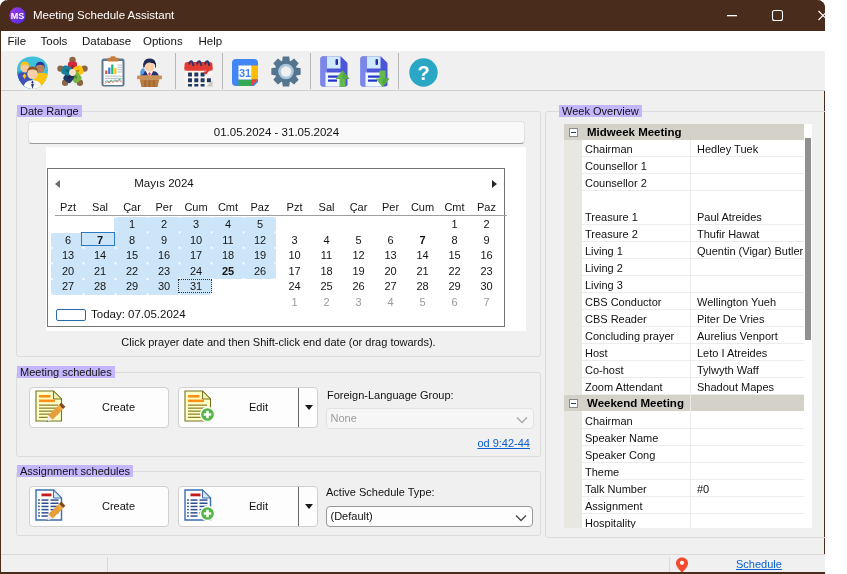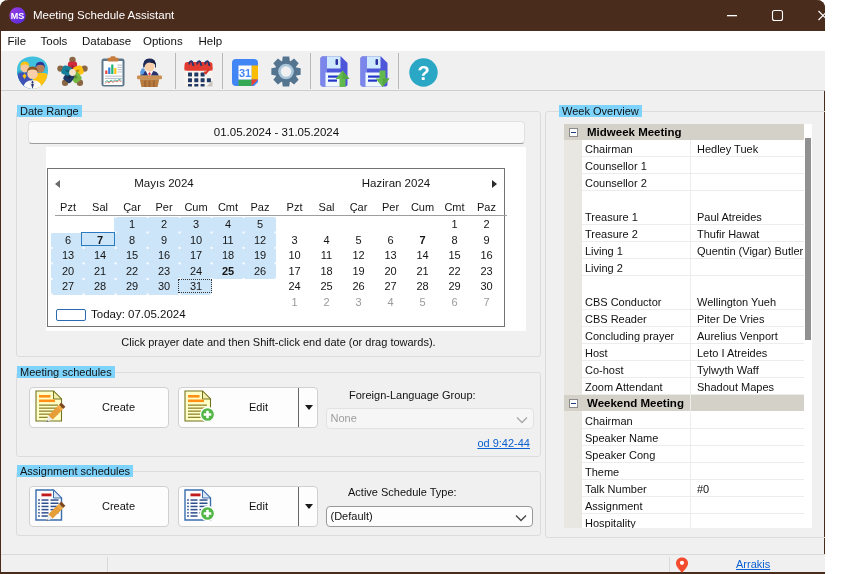--- a/index.html
+++ b/index.html
@@ -13,23 +13,23 @@
   #title-text { position:absolute; left:33px; top:9px; font-size:11.5px; color:#fff; }
   
   #menubar { position:absolute; left:1px; top:31px; width:845px; height:20px; background:#fff; }
   .menuitem { position:absolute; top:4px; font-size:11.5px; color:#111; }
   
   #toolbar { position:absolute; left:1px; top:51px; width:845px; height:40px; background:#f0f0f0; border-bottom:1px solid #cfcfcf; }
   .tsep { position:absolute; top:2px; width:1px; height:36px; background:#b8b8b8; }
   .ticon { position:absolute; }
   
   .group { position:absolute; border:1px solid #dcdcdc; border-radius:3px; }
-  .gl { position:absolute; font-size:11px; color:#111; background:#7dd3fc; padding:0 3px; }
-  
-  .t12 { font-size:11px; color:#111;margin-left:22px; }
+  .gl { position:absolute; font-size:11px; color:#111; background:#c4b5fd; padding:0 3px; }
+  
+  .t12 { font-size:11px; color:#111; }
   .btn { position:absolute; background:#fdfdfd; border:1px solid #d0d0d0; border-radius:4px; }
   .btn-label { position:absolute; font-size:11px; color:#111; }
   .combo { position:absolute; border-radius:4px; font-size:11px; }
   .link { font-size:11px; color:#0b5fd0; text-decoration:underline;margin-left:42px; }
   
   #calwhite { position:absolute; left:46px; top:147px; width:480px; height:184px; background:#fff; }
   #calbox { position:absolute; left:1px; top:21px; width:458px; height:159px; border:1px solid #737373; }
   .calnum { position:absolute; width:32px; text-align:center; font-size:11px; color:#151515; height:15.5px; line-height:15.5px; }
   .calhdr { position:absolute; width:32px; text-align:center; font-size:11px; color:#151515; }
   .hl { position:absolute; background:#cde5f8; }
@@ -259,21 +259,20 @@
     <div class="calhdr" style="left:198px;top:54px">Paz</div>
     <div class="calhdr" style="left:232.5px;top:54px">Pzt</div>
     <div class="calhdr" style="left:264.5px;top:54px">Sal</div>
     <div class="calhdr" style="left:296.5px;top:54px">Çar</div>
     <div class="calhdr" style="left:328.5px;top:54px">Per</div>
     <div class="calhdr" style="left:360.5px;top:54px">Cum</div>
     <div class="calhdr" style="left:392.5px;top:54px">Cmt</div>
     <div class="calhdr" style="left:424.5px;top:54px">Paz</div>
     <div style="position:absolute;left:9px;top:67.5px;width:452px;height:1px;background:#9e9e9e"></div>
     <div style="position:absolute;left:-2px;top:30px;width:240px;text-align:center;font-size:11.5px;color:#151515">Mayıs 2024</div>
-    <div style="position:absolute;left:230px;top:30px;width:240px;text-align:center;font-size:11.5px;color:#151515">Haziran 2024</div>
     <div style="position:absolute;left:9px;top:33px;width:0;height:0;border-top:4px solid transparent;border-bottom:4px solid transparent;border-right:5px solid #6b6b6b"></div>
     <div style="position:absolute;left:446px;top:33px;width:0;height:0;border-top:4px solid transparent;border-bottom:4px solid transparent;border-left:5px solid #2b2b2b"></div>
     <div class="hl" style="left:68.3px;top:70.0px;width:161.7px;height:15.5px"></div>
     <div class="hl" style="left:5.399999999999999px;top:85.5px;width:224.6px;height:15.5px"></div>
     <div class="hl" style="left:5.399999999999999px;top:101.0px;width:224.6px;height:15.5px"></div>
     <div class="hl" style="left:5.399999999999999px;top:116.5px;width:224.6px;height:15.5px"></div>
     <div class="hl" style="left:5.399999999999999px;top:132.0px;width:160.6px;height:15.5px"></div>
     <div style="position:absolute;left:5.4px;top:70px;width:224.6px;height:77.5px;background-image:radial-gradient(circle,#fff 1.1px,rgba(255,255,255,0) 1.5px);background-size:32px 15.5px;background-position:16.6px 7.65px;"></div>
     <div class="calnum" style="left:70px;top:70.0px;">1</div>
     <div class="calnum" style="left:102px;top:70.0px;">2</div>
@@ -497,20 +496,24 @@
         <span class="wval">Thufir Hawat</span>
       </div>
     <div class="wrow" style="top:118px">
         <span class="wlab">Living 1</span>
         <span class="wval">Quentin (Vigar) Butler</span>
       </div>
     <div class="wrow" style="top:135px">
         <span class="wlab">Living 2</span>
         <span class="wval"></span>
       </div>
+    <div class="wrow" style="top:152px">
+        <span class="wlab">Living 3</span>
+        <span class="wval"></span>
+      </div>
     <div class="wrow" style="top:169px">
         <span class="wlab">CBS Conductor</span>
         <span class="wval">Wellington Yueh</span>
       </div>
     <div class="wrow" style="top:186px">
         <span class="wlab">CBS Reader</span>
         <span class="wval">Piter De Vries</span>
       </div>
     <div class="wrow" style="top:203px">
         <span class="wlab">Concluding prayer</span>
@@ -566,21 +569,21 @@
   <div class="abs" style="left:805px;top:138px;width:6px;height:202px;background:#909090"></div>
 
   <div id="statusbar">
     <div class="ssep" style="left:105.5px"></div>
     <div class="ssep" style="left:667.5px"></div>
     <div class="ssep" style="left:833px"></div>
     <svg class="abs" style="left:674px;top:2px" width="14" height="16" viewBox="0 0 14 16">
       <path d="M7 0.5 C10.6 0.5 13 3 13 6.2 C13 9.4 9.5 13.2 7 15.6 C4.5 13.2 1 9.4 1 6.2 C1 3 3.4 0.5 7 0.5 Z" fill="#f44a2e"></path>
       <circle cx="7" cy="5.8" r="2.1" fill="#fff"></circle>
     </svg>
-    <a class="link abs" style="left:693px;top:3px">Arrakis</a>
+    <a class="link abs" style="left:693px;top:3px">Schedule</a>
     <svg class="abs" style="left:834px;top:5px" width="11" height="11" viewBox="0 0 11 11">
       <g fill="#bdbdbd">
           <rect x="8" y="0" width="2" height="2"></rect>
           <rect x="8" y="4" width="2" height="2"></rect>
           <rect x="8" y="8" width="2" height="2"></rect>
           <rect x="4" y="4" width="2" height="2"></rect>
           <rect x="4" y="8" width="2" height="2"></rect>
           <rect x="0" y="8" width="2" height="2"></rect>
         </g>
     </svg>

